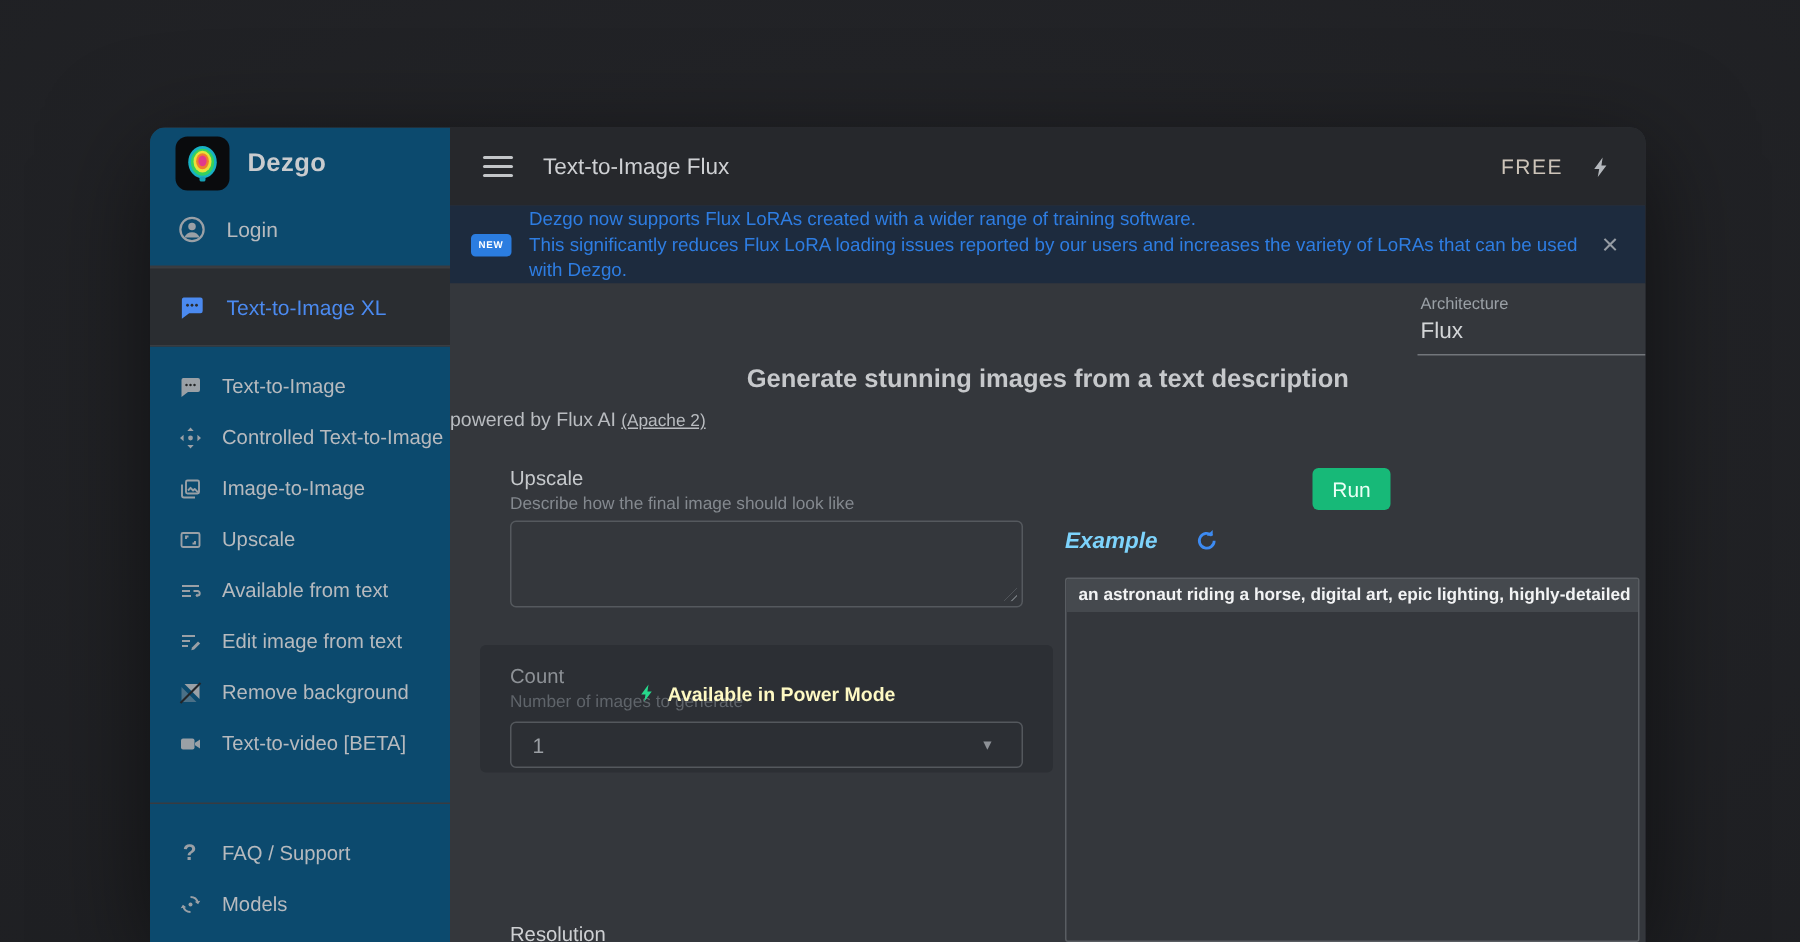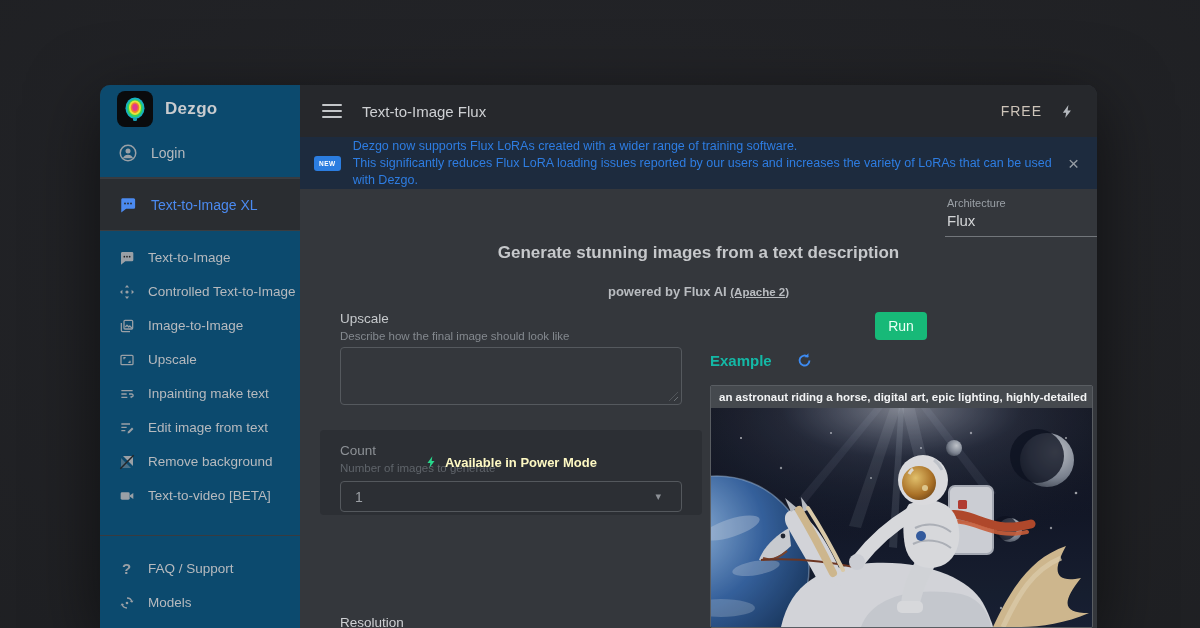--- a/index.html
+++ b/index.html
@@ -44,36 +44,36 @@
   .banner { height:52px; background:#1d2b3e; display:flex; align-items:center; padding:0 14px; }
   .new-badge { background:#2b7de0; color:#fff; font-size:6.5px; font-weight:bold; border-radius:3px; padding:4px 5px; letter-spacing:.5px; }
   .banner-text { margin-left:12px; font-size:12.5px; line-height:17px; color:#2e7de2; }
   .banner-close { margin-left:auto; font-size:19px; color:#969ca3; cursor:pointer; line-height:1; padding:2px 4px; }
   
   .content { position:relative; flex:1; background:#34373c; }
   .arch { position:absolute; top:8px; right:0; width:152px; border-bottom:1px solid #72767b; padding:0 0 7px 2px; cursor:pointer; }
   .arch-label { font-size:11px; color:#9aa0a6; }
   .arch-value { font-size:15px; color:#d3d5d7; margin-top:3px; }
   .heading { margin-top:54px; text-align:center; font-size:17px; font-weight:bold; color:#c6c8cb; }
-  .subtitle { text-align:center; font-size:13px; color:#b9bcc0; margin-top:21px;font-weight:bold; }
+  .subtitle { text-align:left; font-size:13px; color:#b9bcc0; margin-top:9px; }
   .subtitle a { color:#b9bcc0; text-decoration:underline; font-size:11.5px; }
   .prompt-group { position:absolute; left:40px; top:122px; width:342px; }
   .field-label { font-size:13.5px; color:#c6c9cc; }
   .field-hint { font-size:11.5px; color:#84898f; margin-top:4px; }
   .prompt-box { margin-top:5px; width:342px; height:58px; border:1px solid #55595e; border-radius:4px; background:transparent; position:relative; cursor:text; }
   .prompt-box::after {
     content:""; position:absolute; right:3px; bottom:3px; width:9px; height:9px;
     background:repeating-linear-gradient(-45deg, transparent 0 2.5px, #6b7075 2.5px 3.5px);
     clip-path:polygon(100% 0, 100% 100%, 0 100%);
   }
   .run-btn { position:absolute; left:575px; top:123px; width:52px; height:28px; background:#17b978; border:none; border-radius:4px; color:#eafff5; font-size:14px; font-family:"Liberation Sans",sans-serif; cursor:pointer; }
   .example-head { position:absolute; left:410px; top:163px; display:flex; align-items:center; }
-  .example-title { font-size:15px; font-weight:bold; color:#14b8a6; }
+  .example-title { font-size:15px; font-weight:bold; color:#7dd3fc;font-style:italic; }
   .refresh { margin-left:24px; color:#3d8bf2; display:flex; cursor:pointer; }
-  .example-card { position:absolute; left:410px; top:196px; width:383px; bottom:0; border:1px solid #595d62; border-radius:2px; overflow:hidden; display:flex; flex-direction:column; }
+  .example-card { position:absolute; left:410px; top:196px; width:383px; bottom:0; border:1px solid #595d62; border-radius:2px; overflow:hidden; display:flex; flex-direction:row; }
   .example-caption { height:22px; background:#45494e; color:#f2f3f4; font-size:11.5px; font-weight:bold; line-height:22px; padding:0 8px; white-space:nowrap; overflow:hidden; }
   .example-img { flex:1; display:block; }
   
   .count-panel { position:absolute; left:20px; top:241px; width:382px; height:85px; background:#2c2f34; border-radius:4px; padding:13px 20px 0 20px; }
   .count-panel .field-label { color:#8d9196; }
   .count-panel .field-hint { color:#5f646a; }
   .count-select { margin-top:7px; height:31px; border:1px solid #54585d; border-radius:4px; display:flex; align-items:center; padding:0 14px; cursor:pointer; }
   .count-value { font-size:14px; color:#9ca0a5; }
   .count-caret { margin-left:auto; font-size:11px; color:#8d9196; margin-right:6px; }
   .power-overlay { position:absolute; left:50%; top:24px; transform:translateX(-50%); display:flex; align-items:center; white-space:nowrap; }
@@ -179,21 +179,21 @@
         <span class="lbl">Upscale</span>
       </div>
       <div class="side-row nav-item">
         <span class="ic">
           <svg width="16" height="16" viewBox="0 0 24 24" fill="none" stroke="currentColor" stroke-width="2">
             <path d="M3.5 7h17M3.5 12h8M3.5 17h9"></path>
             <path d="M15 12h4a2.2 2.2 0 010 4.4h-1.5"></path>
             <path d="M19 14.6l-2.2 1.8 2.2 1.8" fill="currentColor" stroke="none"></path>
           </svg>
         </span>
-        <span class="lbl">Inpainting make text</span>
+        <span class="lbl">Available from text</span>
       </div>
       <div class="side-row nav-item">
         <span class="ic">
           <svg width="16" height="16" viewBox="0 0 24 24" fill="none" stroke="currentColor" stroke-width="2">
             <path d="M3.5 6h13M3.5 11h8M3.5 16h6"></path>
             <path d="M12.8 20.3l.7-2.9 6-6 2.2 2.2-6 6z" fill="currentColor" stroke="none"></path>
           </svg>
         </span>
         <span class="lbl">Edit image from text</span>
       </div>

